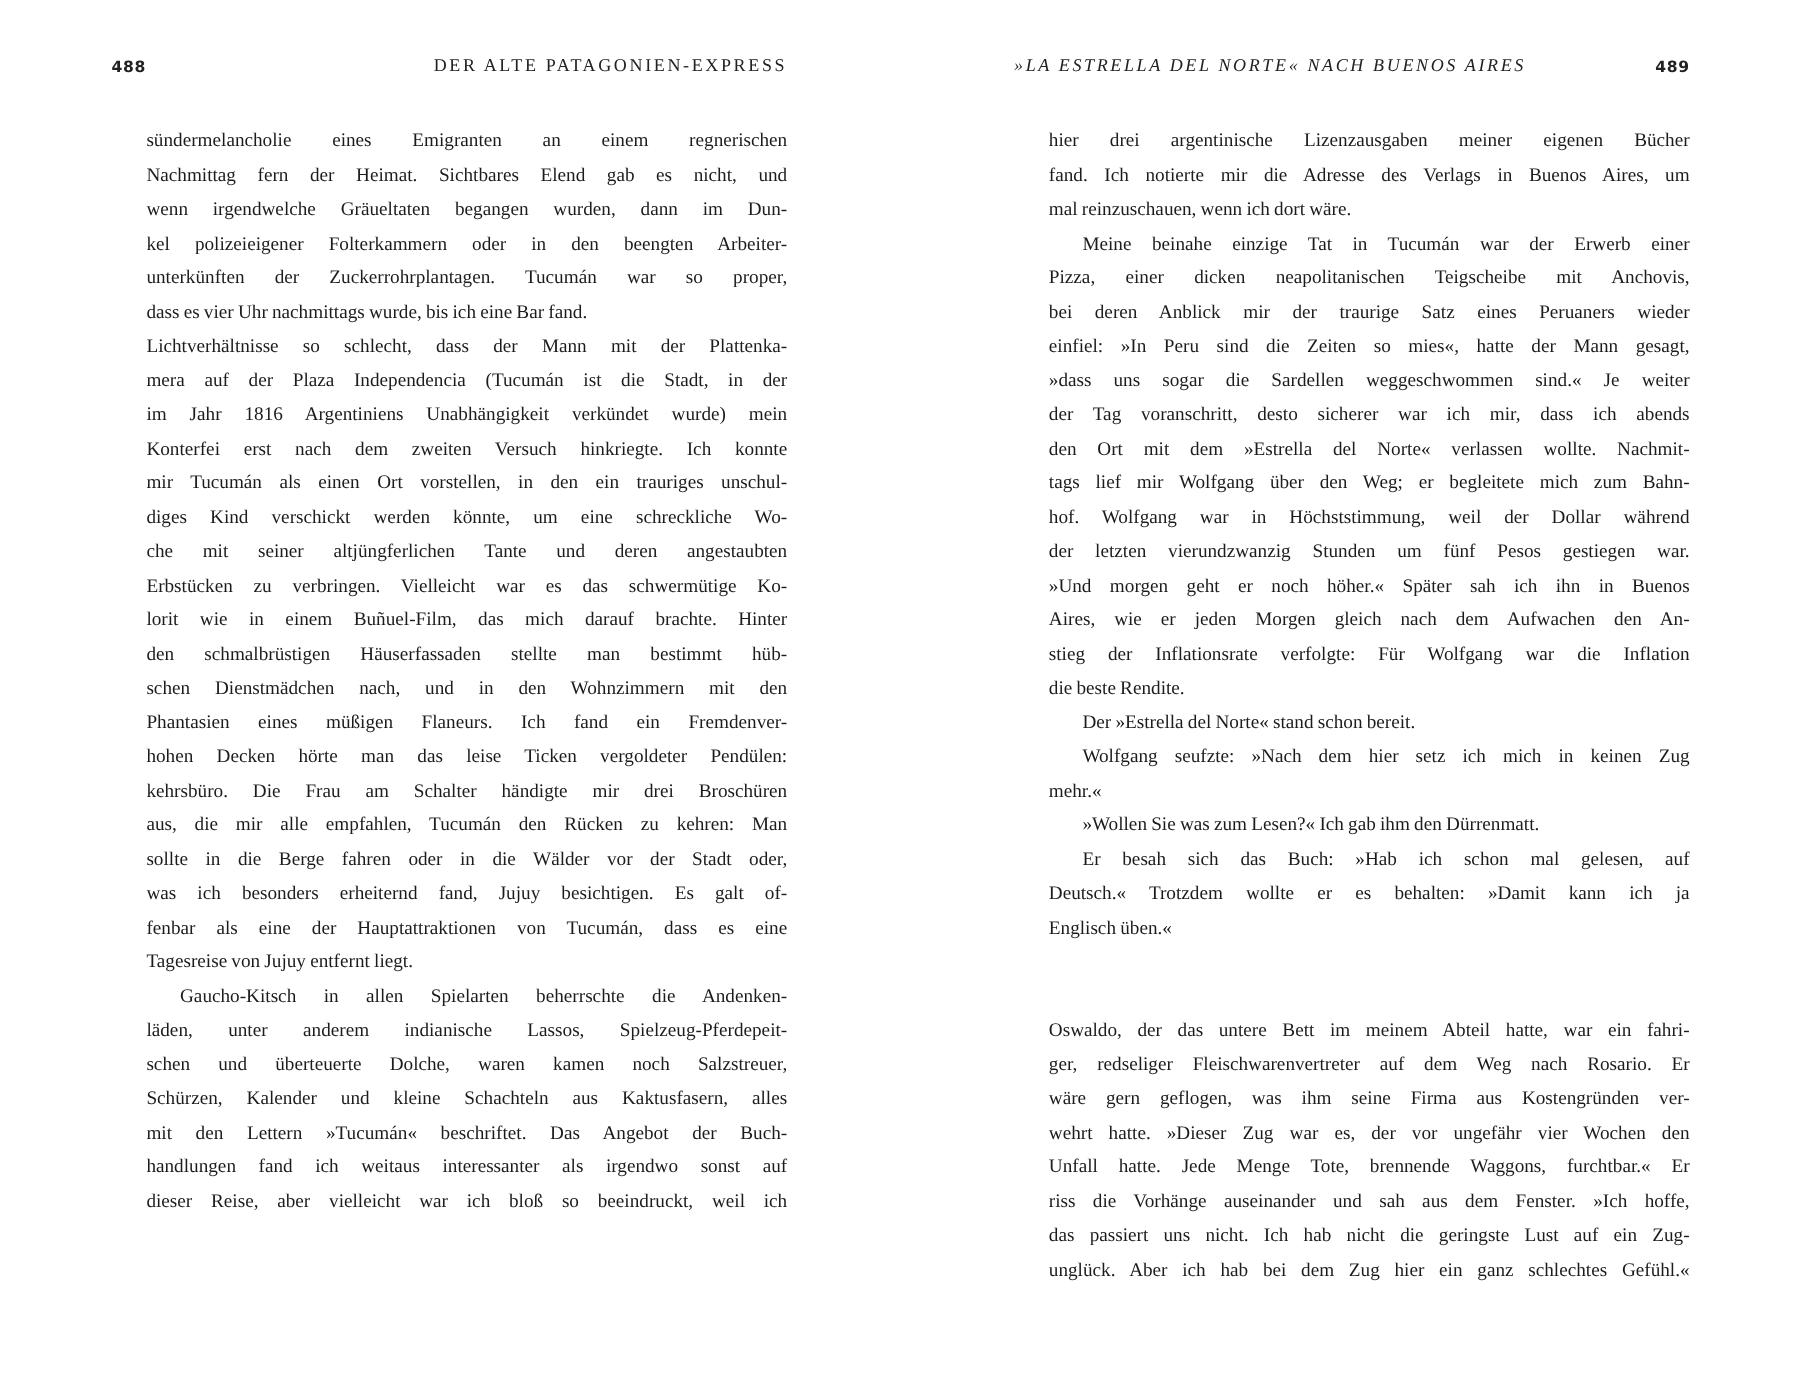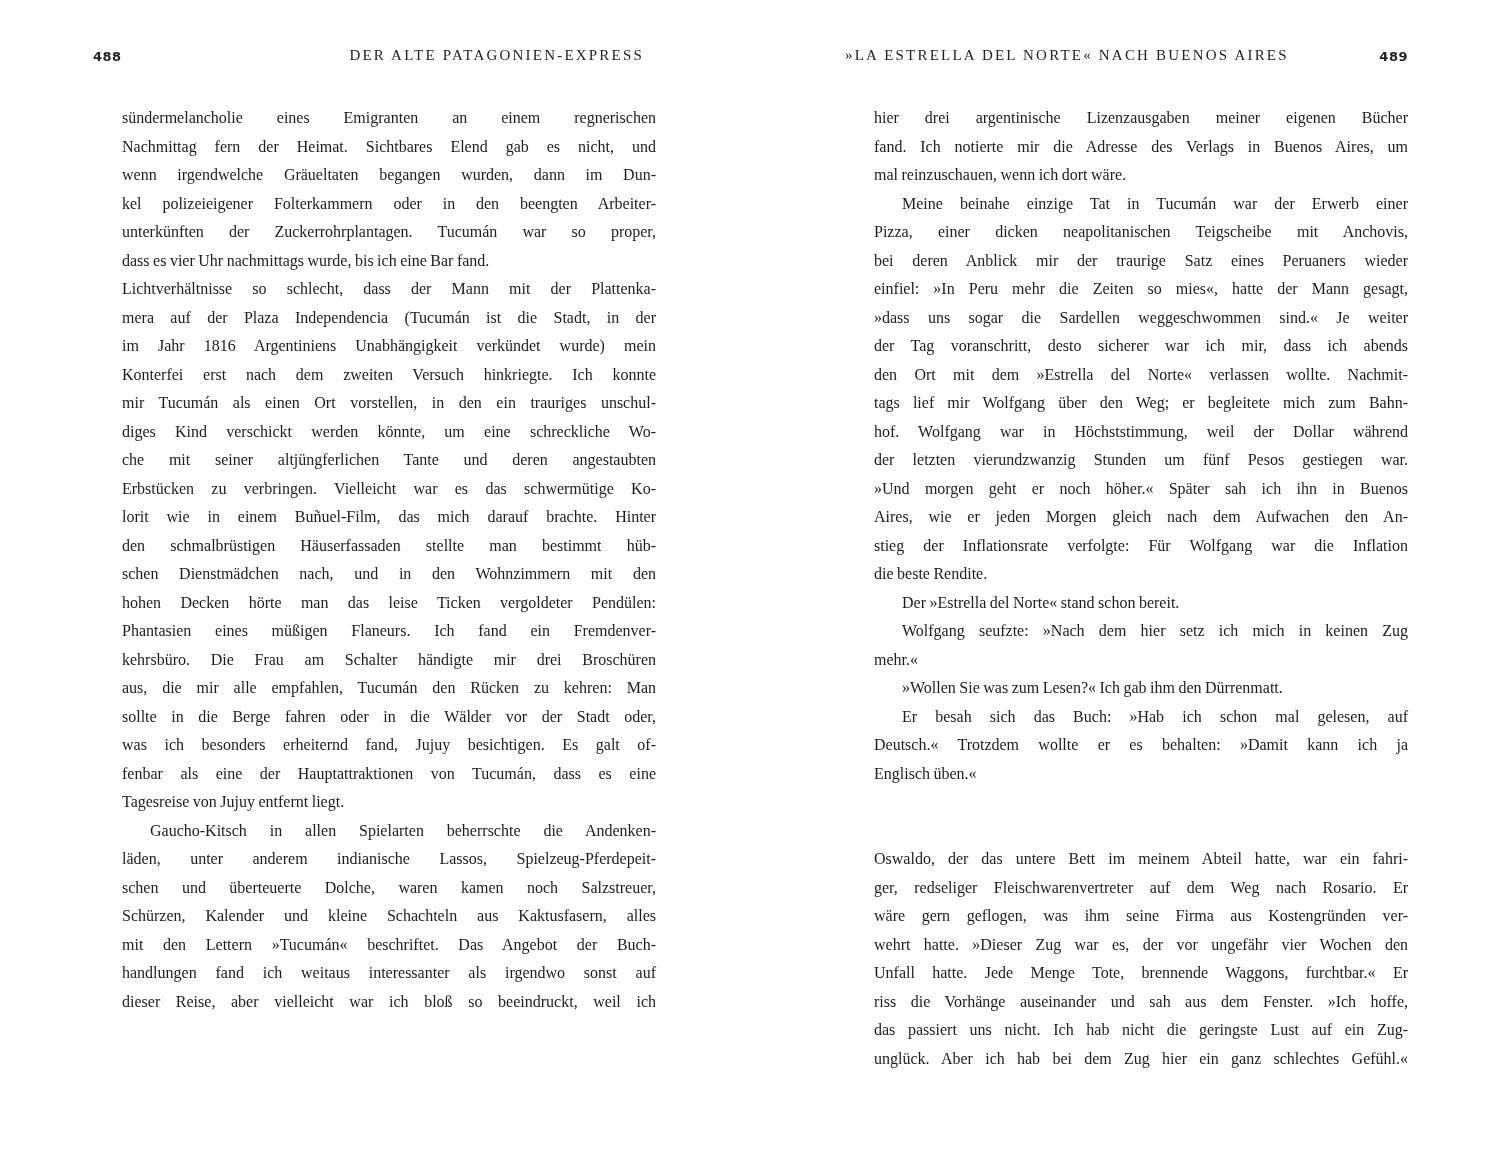--- a/index.html
+++ b/index.html
@@ -4,23 +4,23 @@
   <style>
     html, body { margin: 0; padding: 0; background: #ffffff; }
     body { width: 1500px; height: 1154px; position: relative; overflow: hidden; color: #1c1c1c; }
     .page { position: absolute; top: 0; height: 1104px; }
     .page.left { left: 93px; width: 563px; }
     .page.right { left: 845px; width: 563px; }
     .running-head { position: absolute; top: 47px; left: 0; right: 0; height: 22px; }
     .folio { position: absolute; top: 2px; font-family: "DejaVu Sans", sans-serif; font-weight: bold; font-size: 13px; letter-spacing: 0.5px; color: #222; }
     .head-title { position: absolute; top: 0; font-family: "Liberation Serif", serif; font-size: 15px; letter-spacing: 2.2px; text-transform: uppercase; color: #222; white-space: nowrap; }
     .left .folio { left: 0; }
-    .left .head-title { right: 12px; text-align: right; }
+    .left .head-title { right: 0; text-align: right; }
     .right .folio { right: 0; }
-    .right .head-title { left: 0; }
+    .right .head-title { left: 0; font-style: italic; }
     .body-text { position: absolute; top: 104px; left: 0; right: 0; font-family: "Liberation Serif", serif; font-size: 16px; margin-left: 29px; }
     .line { height: 28.5px; line-height: 28.5px; text-align: justify; text-align-last: justify; white-space: nowrap; overflow: visible; word-spacing: -0.5px; }
     .line.last { text-align-last: left; }
     .line.indent { text-indent: 28px; }
     .gap { height: 57px; }
   </style>
 </head>
 <body>
 
 <div class="page left">
@@ -39,22 +39,22 @@
       <div class="line">mera auf der Plaza Independencia (Tucumán ist die Stadt, in der</div>
       <div class="line">im Jahr 1816 Argentiniens Unabhängigkeit verkündet wurde) mein</div>
       <div class="line">Konterfei erst nach dem zweiten Versuch hinkriegte. Ich konnte</div>
       <div class="line">mir Tucumán als einen Ort vorstellen, in den ein trauriges unschul-</div>
       <div class="line">diges Kind verschickt werden könnte, um eine schreckliche Wo-</div>
       <div class="line">che mit seiner altjüngferlichen Tante und deren angestaubten</div>
       <div class="line">Erbstücken zu verbringen. Vielleicht war es das schwermütige Ko-</div>
       <div class="line">lorit wie in einem Buñuel-Film, das mich darauf brachte. Hinter</div>
       <div class="line">den schmalbrüstigen Häuserfassaden stellte man bestimmt hüb-</div>
       <div class="line">schen Dienstmädchen nach, und in den Wohnzimmern mit den</div>
+      <div class="line">Phantasien eines müßigen Flaneurs. Ich fand ein Fremdenver-</div>
       <div class="line">hohen Decken hörte man das leise Ticken vergoldeter Pendülen:</div>
-      <div class="line">Phantasien eines müßigen Flaneurs. Ich fand ein Fremdenver-</div>
       <div class="line">kehrsbüro. Die Frau am Schalter händigte mir drei Broschüren</div>
       <div class="line">aus, die mir alle empfahlen, Tucumán den Rücken zu kehren: Man</div>
       <div class="line">sollte in die Berge fahren oder in die Wälder vor der Stadt oder,</div>
       <div class="line">was ich besonders erheiternd fand, Jujuy besichtigen. Es galt of-</div>
       <div class="line">fenbar als eine der Hauptattraktionen von Tucumán, dass es eine</div>
       <div class="line last">Tagesreise von Jujuy entfernt liegt.</div>
       <div class="line indent">Gaucho-Kitsch in allen Spielarten beherrschte die Andenken-</div>
       <div class="line">läden, unter anderem indianische Lassos, Spielzeug-Pferdepeit-</div>
       <div class="line">schen und überteuerte Dolche, waren kamen noch Salzstreuer,</div>
       <div class="line">Schürzen, Kalender und kleine Schachteln aus Kaktusfasern, alles</div>
@@ -69,21 +69,21 @@
     <span class="head-title">»La Estrella del Norte« nach Buenos Aires</span>
     <span class="folio">489</span>
   </div>
   <div class="body-text">
       <div class="line">hier drei argentinische Lizenzausgaben meiner eigenen Bücher</div>
       <div class="line">fand. Ich notierte mir die Adresse des Verlags in Buenos Aires, um</div>
       <div class="line last">mal reinzuschauen, wenn ich dort wäre.</div>
       <div class="line indent">Meine beinahe einzige Tat in Tucumán war der Erwerb einer</div>
       <div class="line">Pizza, einer dicken neapolitanischen Teigscheibe mit Anchovis,</div>
       <div class="line">bei deren Anblick mir der traurige Satz eines Peruaners wieder</div>
-      <div class="line">einfiel: »In Peru mehr die Zeiten so mies«, hatte der Mann gesagt,</div>
+      <div class="line">einfiel: »In Peru sind die Zeiten so mies«, hatte der Mann gesagt,</div>
       <div class="line">»dass uns sogar die Sardellen weggeschwommen sind.« Je weiter</div>
       <div class="line">der Tag voranschritt, desto sicherer war ich mir, dass ich abends</div>
       <div class="line">den Ort mit dem »Estrella del Norte« verlassen wollte. Nachmit-</div>
       <div class="line">tags lief mir Wolfgang über den Weg; er begleitete mich zum Bahn-</div>
       <div class="line">hof. Wolfgang war in Höchststimmung, weil der Dollar während</div>
       <div class="line">der letzten vierundzwanzig Stunden um fünf Pesos gestiegen war.</div>
       <div class="line">»Und morgen geht er noch höher.« Später sah ich ihn in Buenos</div>
       <div class="line">Aires, wie er jeden Morgen gleich nach dem Aufwachen den An-</div>
       <div class="line">stieg der Inflationsrate verfolgte: Für Wolfgang war die Inflation</div>
       <div class="line last">die beste Rendite.</div>

